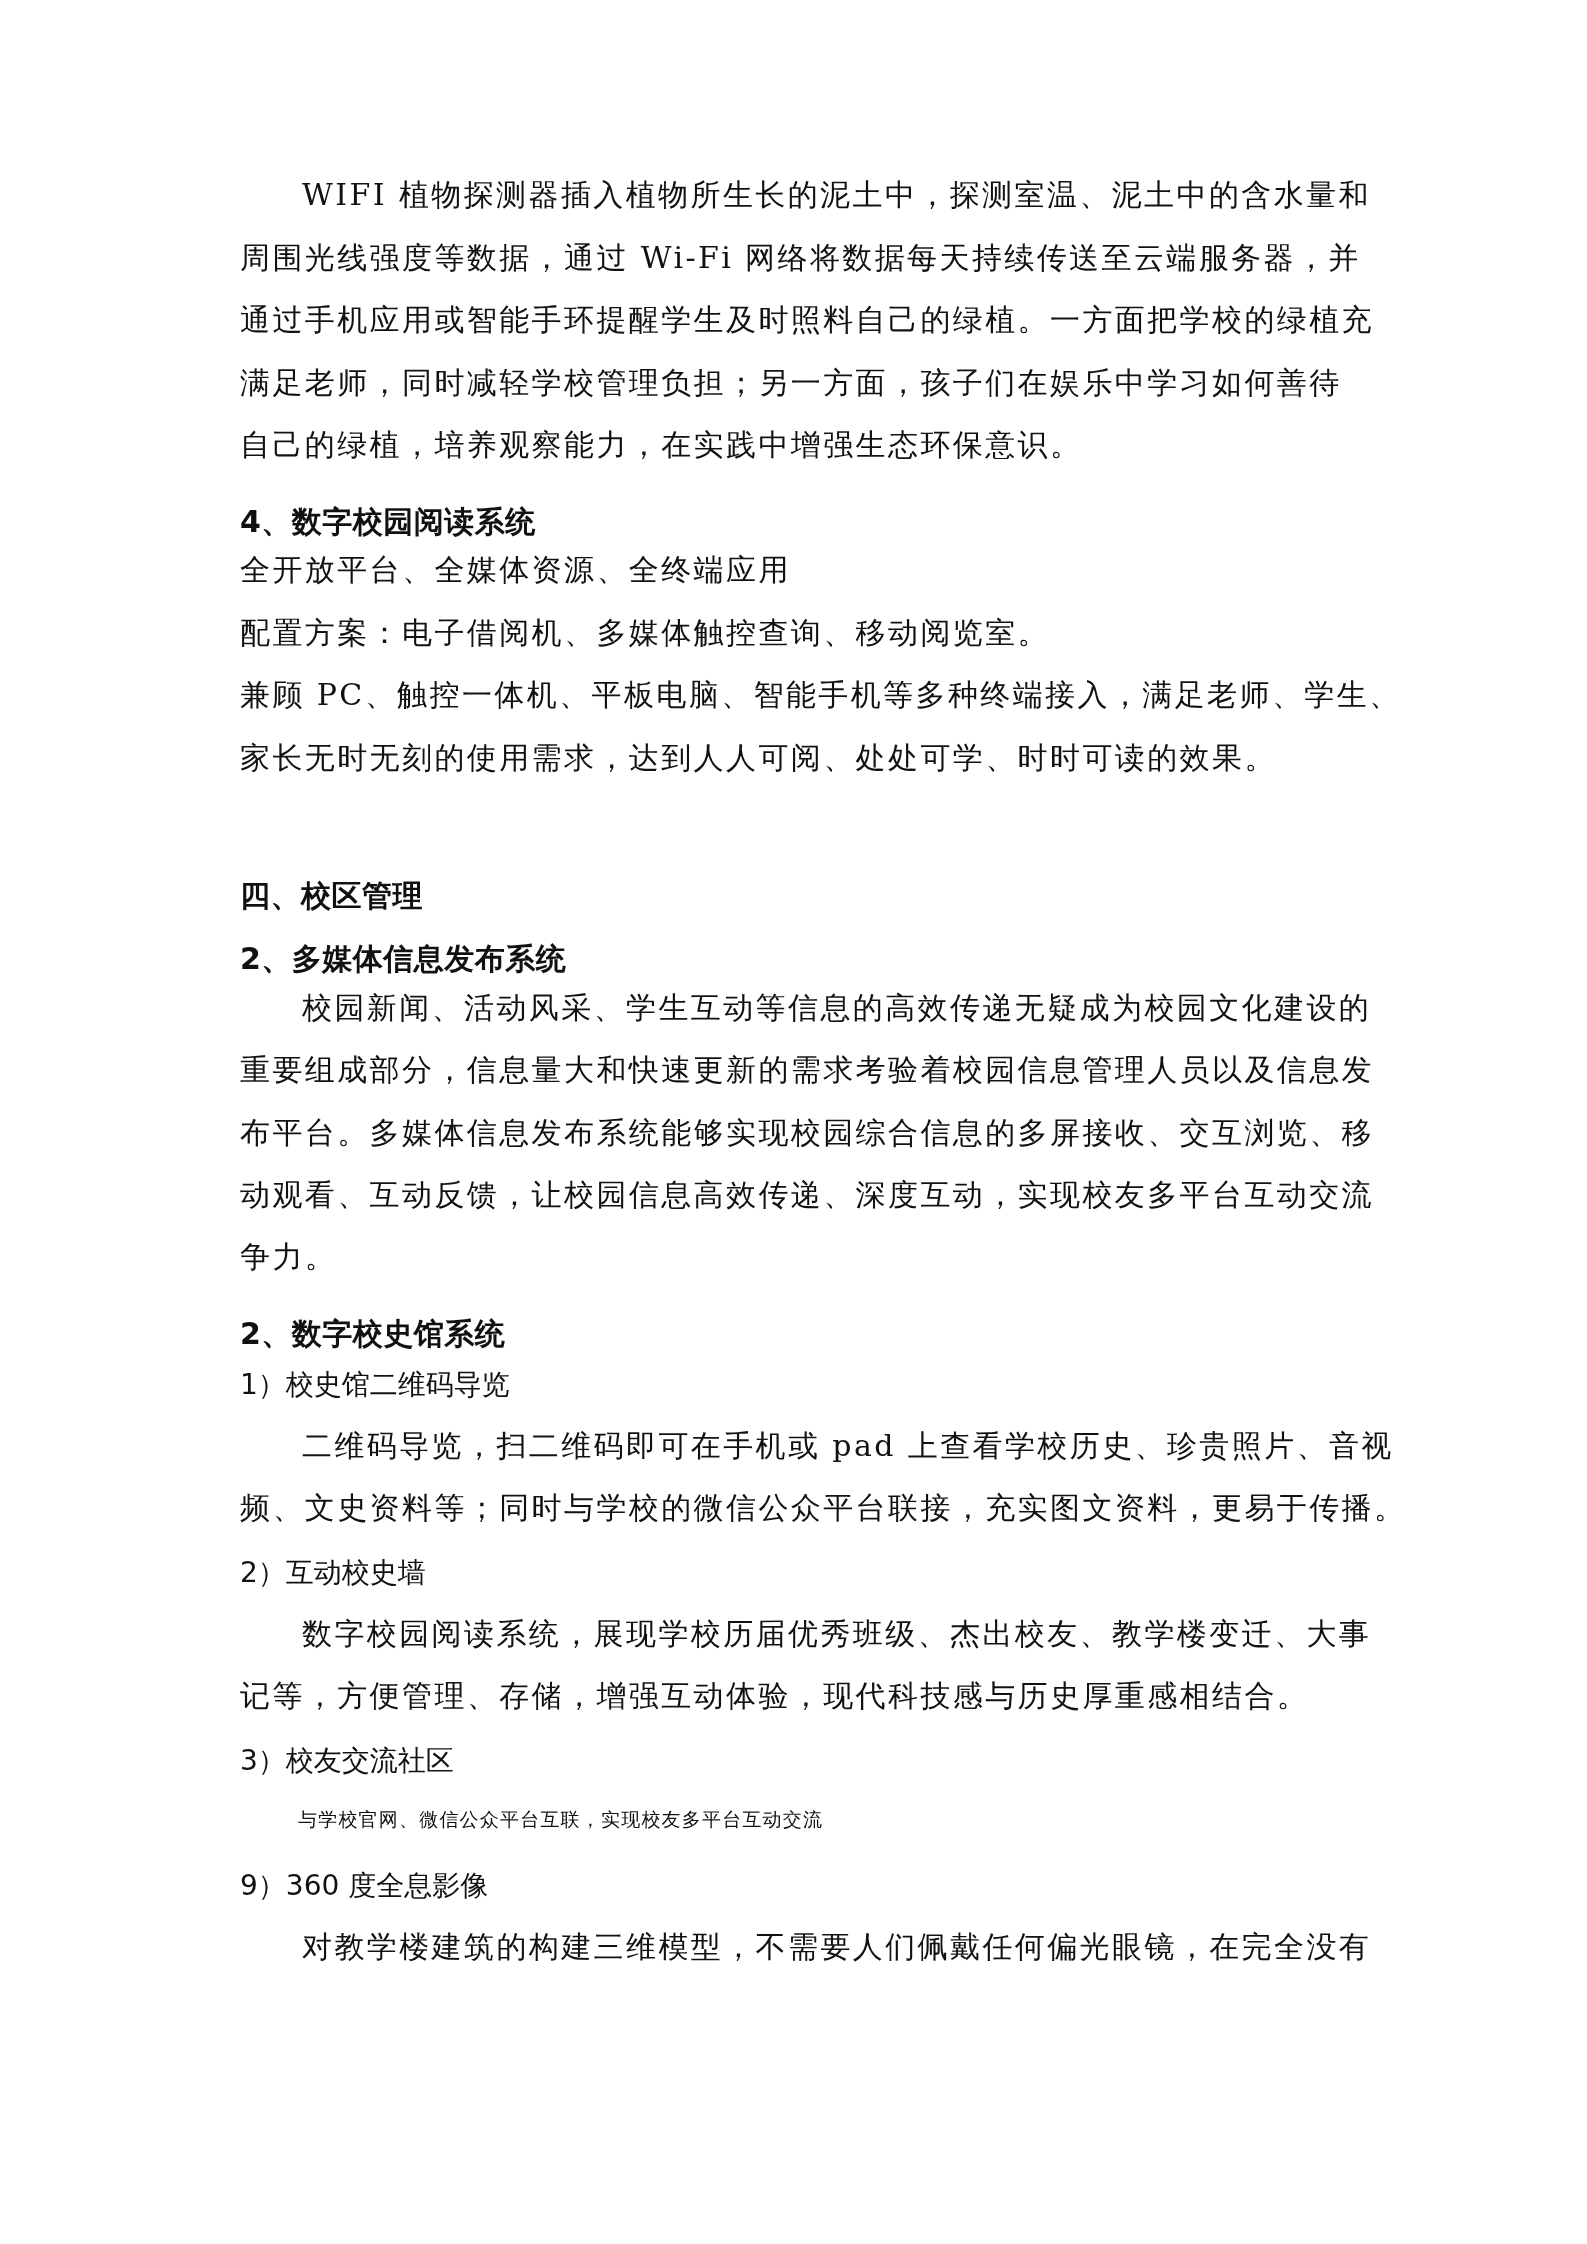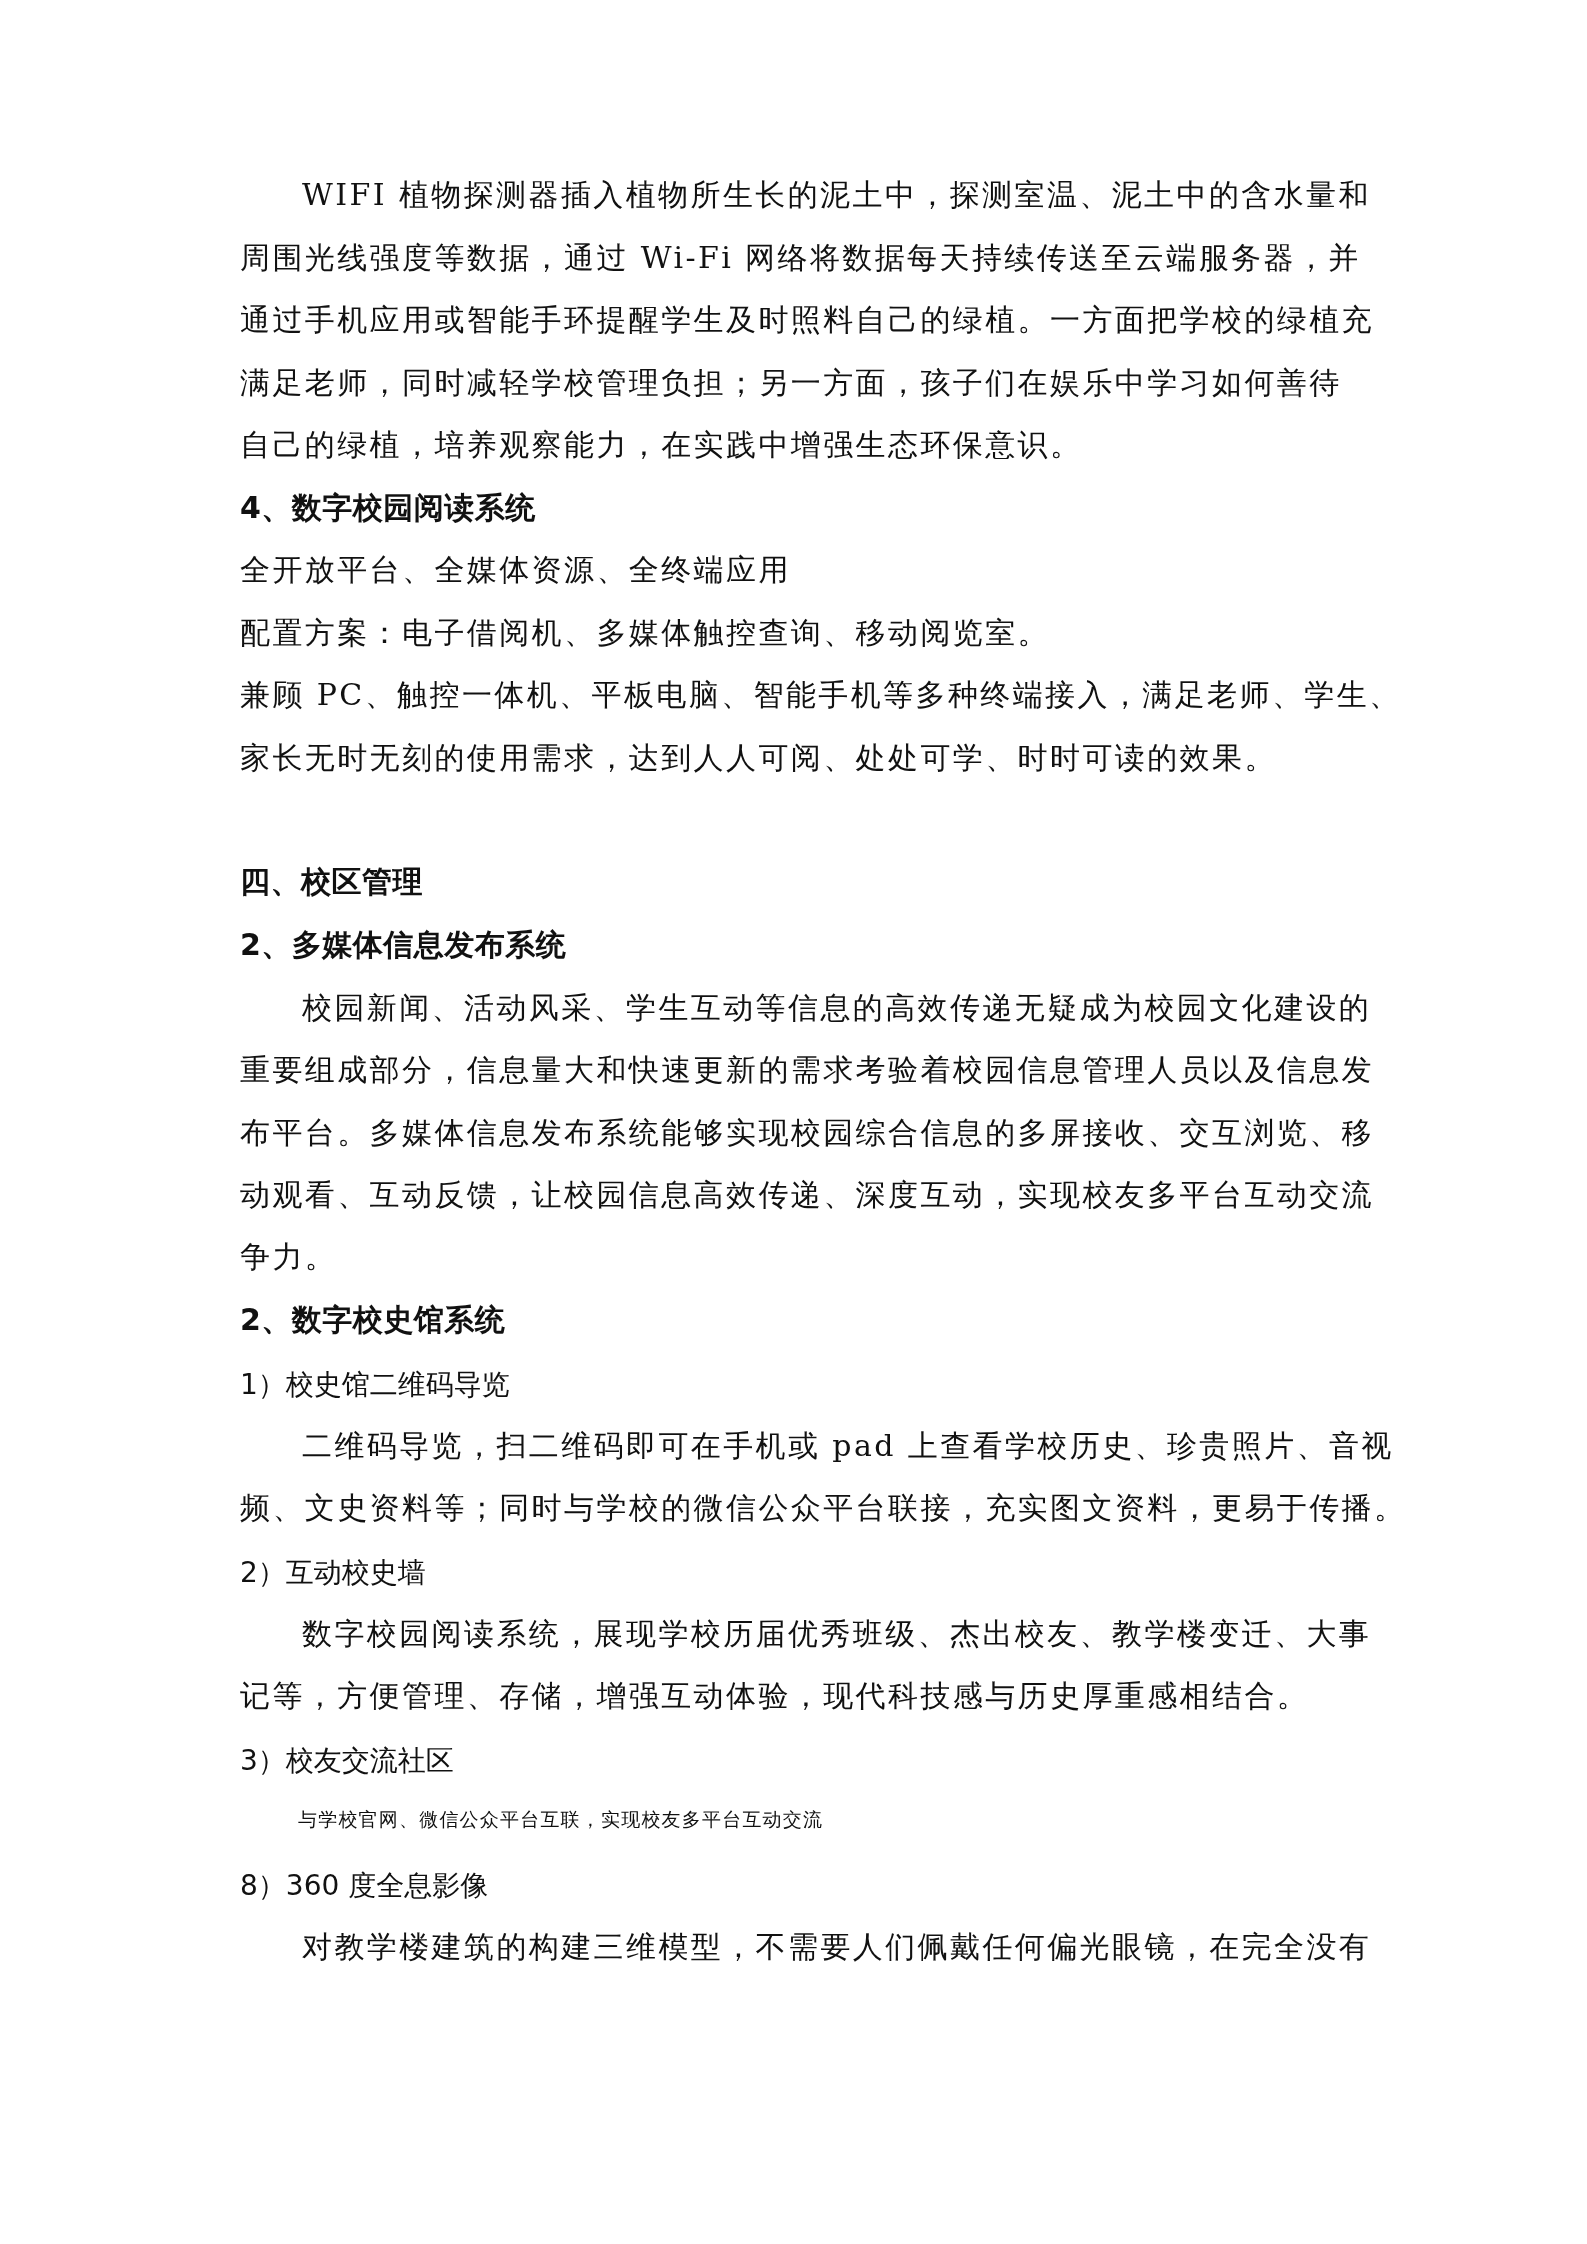--- a/index.html
+++ b/index.html
@@ -1,20 +1,20 @@
 <!DOCTYPE html>
 <html><head>
 <meta charset="utf-8">
 <style>
   html, body { margin: 0; padding: 0; background: #ffffff; }
   body { width: 1587px; height: 2244px; position: relative; overflow: hidden;
          font-family: "DejaVu Serif", "Liberation Serif", serif; color: #111; }
   .line { position: absolute; left: 240px; white-space: nowrap; line-height: 1; text-align: center; }
   .p { font-size: 30px; letter-spacing: 2.4px; }
-  .h { font-size: 30px; font-weight: bold; font-family: "DejaVu Sans", "Liberation Sans", sans-serif; letter-spacing: 0.5px; }
+  .h { font-size: 30px; font-weight: bold; font-family: "DejaVu Sans", "Liberation Sans", sans-serif; letter-spacing: 0.5px; margin-top: 14px; }
   .hs { font-size: 28px; font-weight: normal; font-family: "DejaVu Sans", "Liberation Sans", sans-serif; }
   .ps { font-size: 19px; letter-spacing: 1.2px; }
   .indent { left: 302px; }
   .indent-s { left: 298px; }
 </style>
 </head>
 <body>
 
 <div>
   <div class="line p indent" style="top:180px">WIFI 植物探测器插入植物所生长的泥土中，探测室温、泥土中的含水量和</div>
@@ -42,15 +42,15 @@
   <div class="line p indent" style="top:1431px">二维码导览，扫二维码即可在手机或 pad 上查看学校历史、珍贵照片、音视</div>
   <div class="line p" style="top:1493px">频、文史资料等；同时与学校的微信公众平台联接，充实图文资料，更易于传播。</div>
 
   <div class="line hs" style="top:1559px">2）互动校史墙</div>
   <div class="line p indent" style="top:1619px">数字校园阅读系统，展现学校历届优秀班级、杰出校友、教学楼变迁、大事</div>
   <div class="line p" style="top:1681px">记等，方便管理、存储，增强互动体验，现代科技感与历史厚重感相结合。</div>
 
   <div class="line hs" style="top:1747px">3）校友交流社区</div>
   <div class="line ps indent-s" style="top:1810px">与学校官网、微信公众平台互联，实现校友多平台互动交流</div>
 
-  <div class="line hs" style="top:1872px">8）360 度全息影像</div>
+  <div class="line hs" style="top:1872px">9）360 度全息影像</div>
   <div class="line p indent" style="top:1932px">对教学楼建筑的构建三维模型，不需要人们佩戴任何偏光眼镜，在完全没有</div>
 </div>
 
 </body></html>

